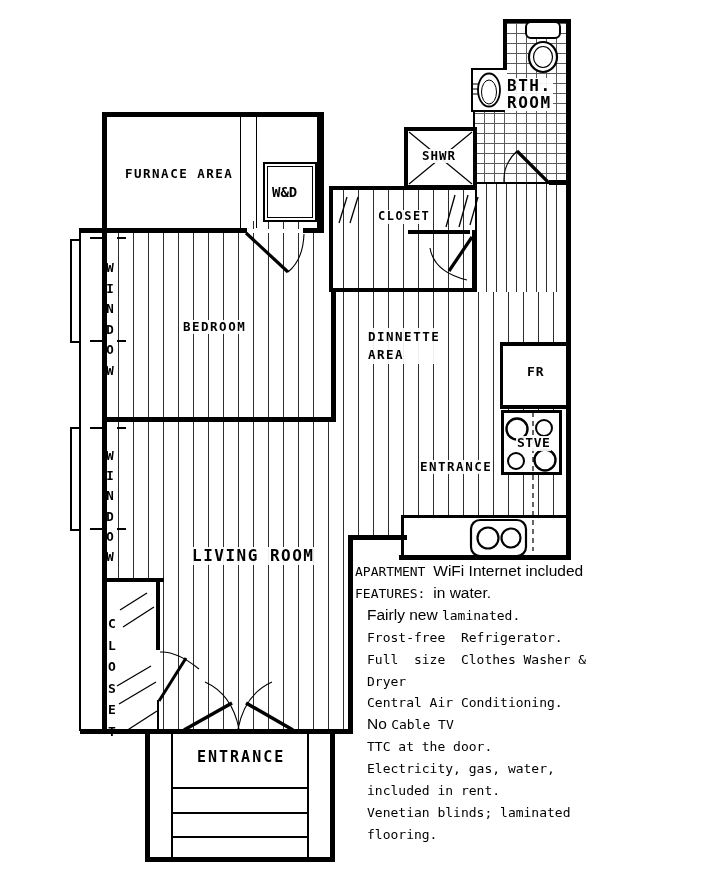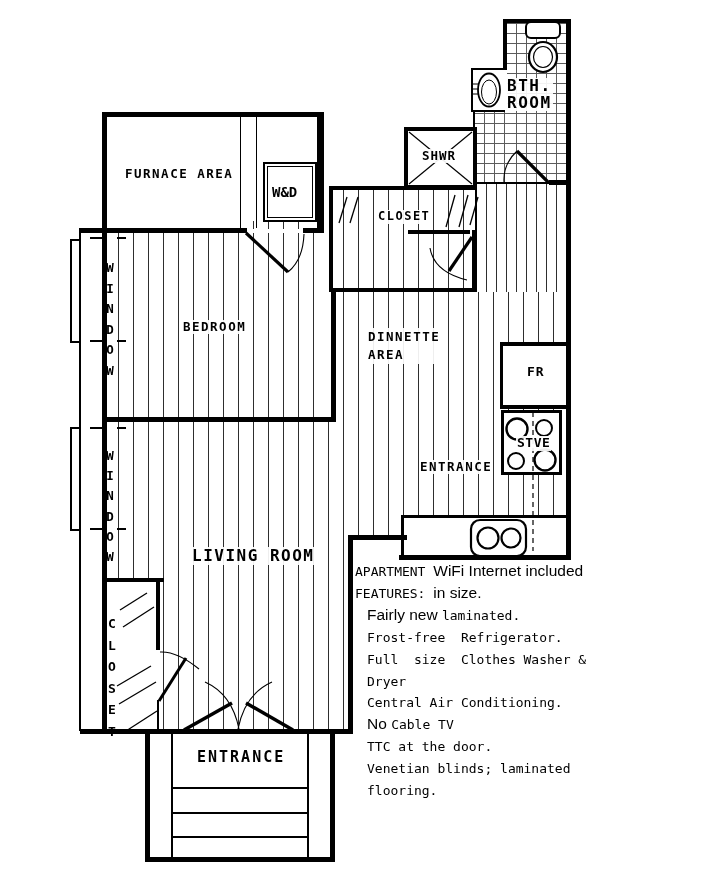--- a/index.html
+++ b/index.html
@@ -129,28 +129,30 @@
         <circle cx="517" cy="429" r="10.5" stroke-width="2.4"></circle>
         <circle cx="544" cy="428" r="8" stroke-width="2"></circle>
         <circle cx="516" cy="461" r="8" stroke-width="2"></circle>
         <circle cx="545" cy="460" r="10.5" stroke-width="2.4"></circle>
       </g>
     </g>
   </svg>
 
   <div id="features">
       <div class="fl"><span class="f-mono">APARTMENT </span><span class="f-sans">WiFi Internet included</span></div>
-      <div class="fl"><span class="f-mono">FEATURES: </span><span class="f-sans">in size.</span></div>
+      <div class="fl"><span class="f-mono">FEATURES: </span><span class="f-sans">in water.</span></div>
       <div class="fl ind"><span class="f-sans">Fairly new </span><span class="f-mono">laminated.</span></div>
       <div class="fl ind"><span class="f-mono">Frost-free  Refrigerator.</span></div>
       <div class="fl ind"><span class="f-mono">Full  size  Clothes Washer &amp;</span></div>
       <div class="fl ind"><span class="f-mono">Dryer</span></div>
       <div class="fl ind"><span class="f-mono">Central Air Conditioning.</span></div>
       <div class="fl ind"><span class="f-sans">No </span><span class="f-mono">Cable TV</span></div>
       <div class="fl ind"><span class="f-mono">TTC at the door.</span></div>
+      <div class="fl ind"><span class="f-mono">Electricity, gas, water,</span></div>
+      <div class="fl ind"><span class="f-mono">included in rent.</span></div>
       <div class="fl ind"><span class="f-mono">Venetian blinds; laminated</span></div>
       <div class="fl ind"><span class="f-mono">flooring.</span></div>
     </div>
 <div class="w" style="left: 102px; top: 112px; width: 222px; height: 5px;"></div>
     <div class="w" style="left: 80px; top: 228px; width: 167px; height: 5px;"></div>
     <div class="w" style="left: 303px; top: 228px; width: 21px; height: 5px;"></div>
     <div class="w" style="left: 102px; top: 417px; width: 234px; height: 5px;"></div>
     <div class="w" style="left: 329px; top: 186px; width: 148px; height: 4px;"></div>
     <div class="w" style="left: 408px; top: 230px; width: 62px; height: 4px;"></div>
     <div class="w" style="left: 329px; top: 288px; width: 148px; height: 4px;"></div>

